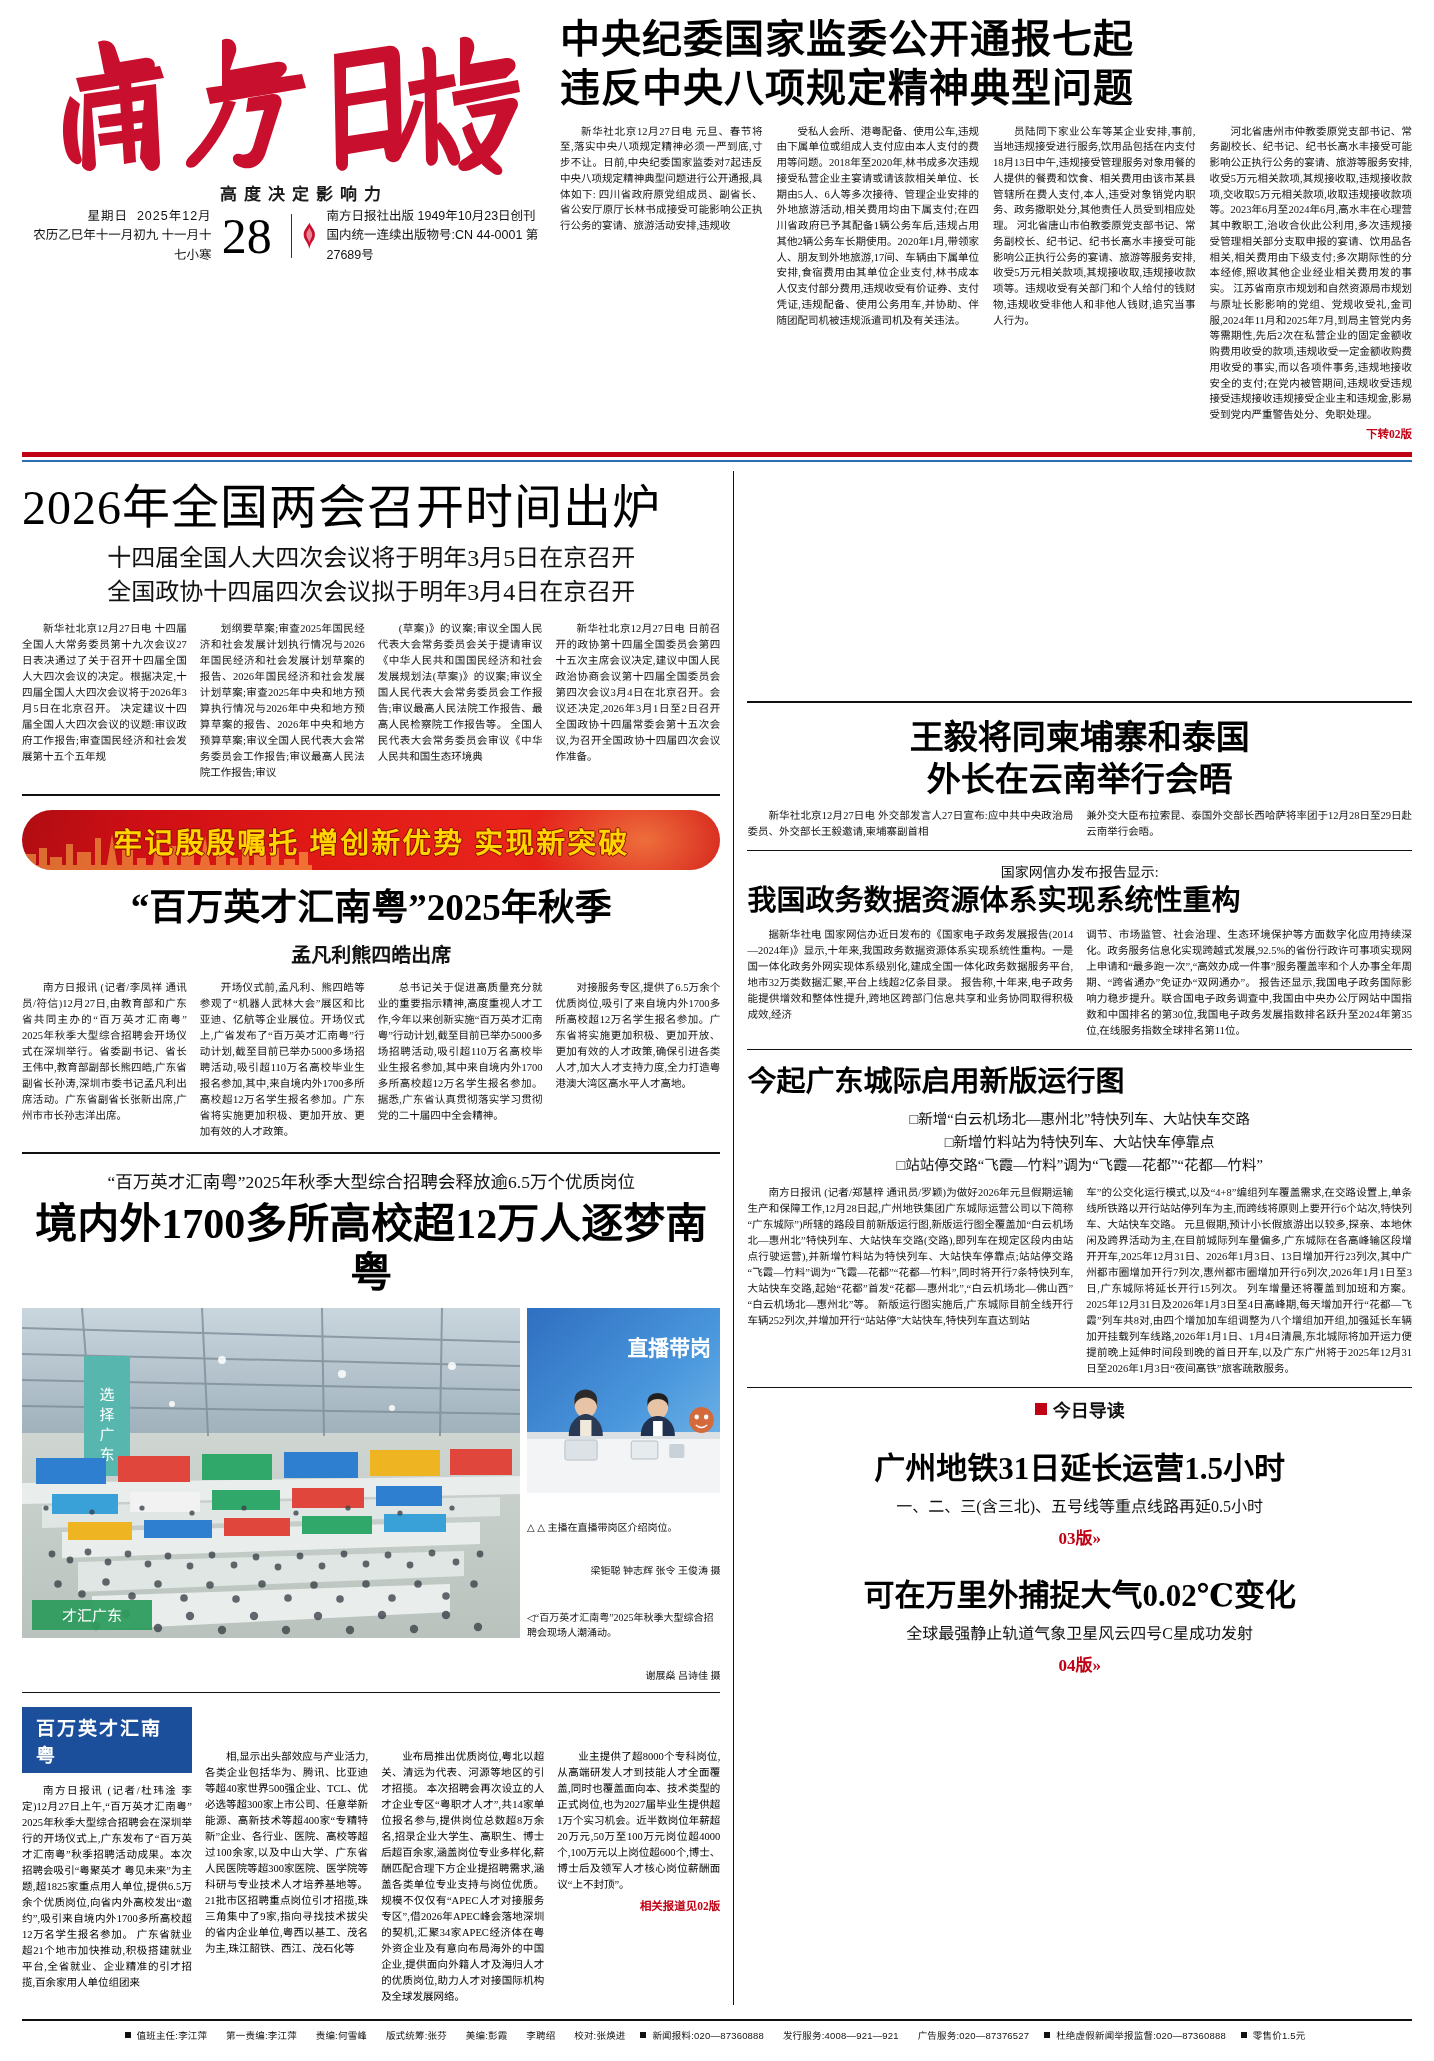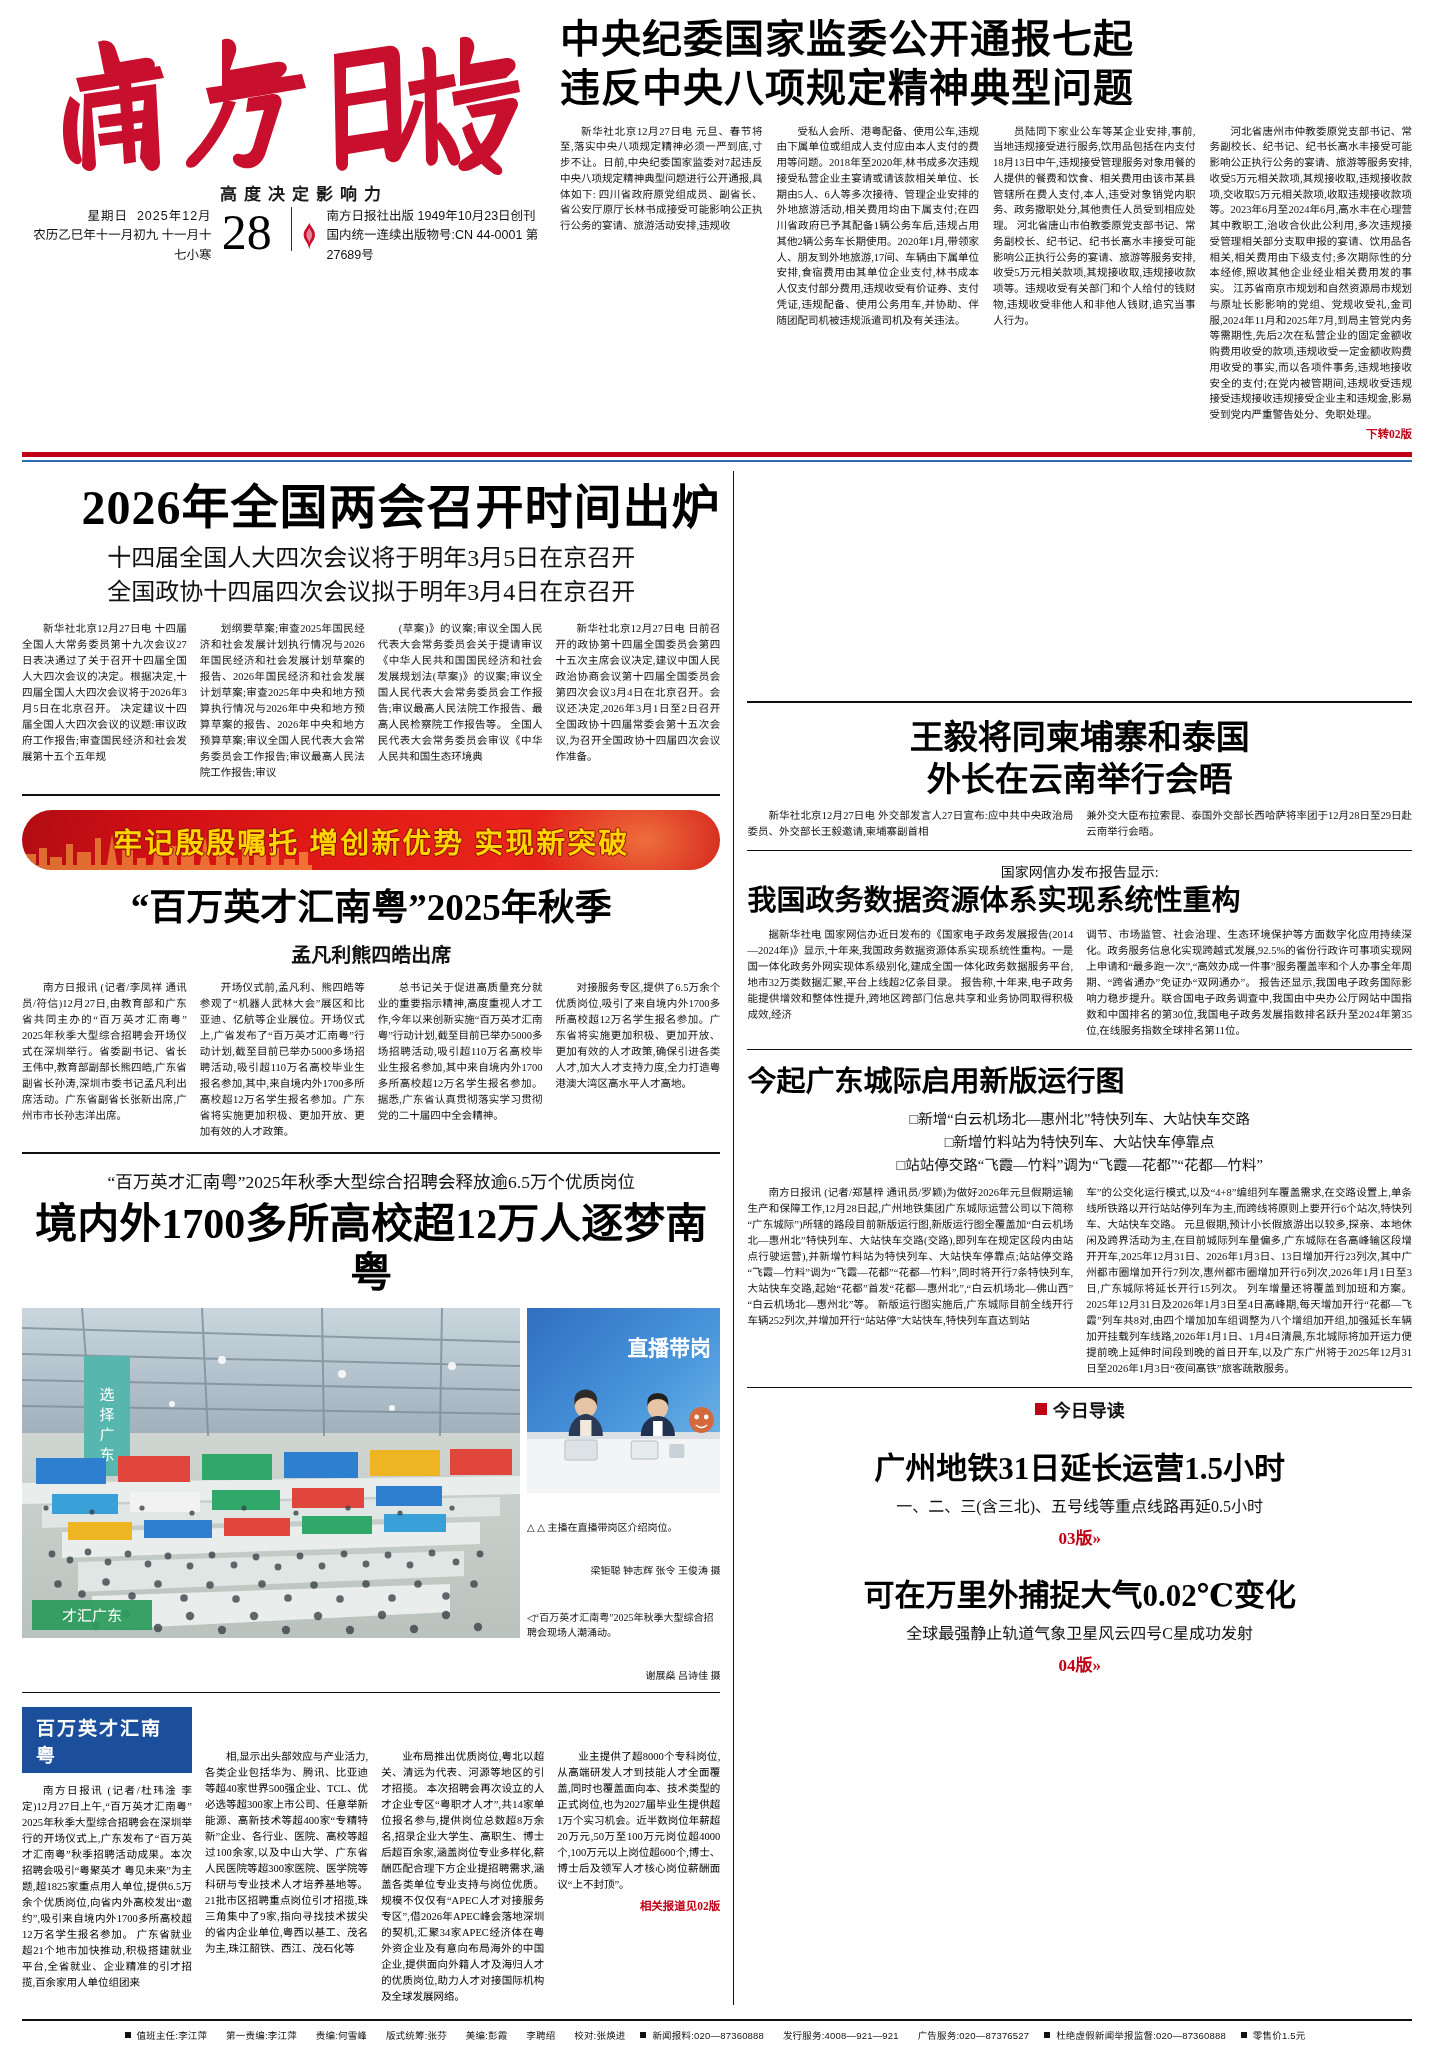--- a/index.html
+++ b/index.html
@@ -28,21 +28,21 @@
     color:#000;text-align:justify;
     font-family:"Liberation Serif","DejaVu Serif",serif;
   }
   .top-head-cols{display:flex;gap:14px;margin-top:10px;}
   .top-head-cols .col{
     flex:1;font-size:10.5px;line-height:1.5;text-align:justify;color:#111;
   }
 
   
   .datestrip{
-    display:flex;justify-content:center;gap:0;
+    display:flex;align-items:center;justify-content:center;gap:0;
     margin-top:2px;margin-left:10px;
   }
   .ds-a{text-align:right;font-size:12.5px;line-height:1.55;color:#111;
         font-family:"Liberation Sans","DejaVu Sans",sans-serif;}
   .ds-a .r1{letter-spacing:1px;}
   .ds-num{
     font-size:50px;font-weight:400;line-height:1;margin:0 10px;color:#000;
     font-family:"Liberation Serif","DejaVu Serif",serif;
   }
   .ds-bar{width:1.5px;height:44px;background:#333;margin:0 9px;}
@@ -56,21 +56,21 @@
   .rule-blue{height:2px;background:#2f6bb0;}
 
   
   .grid{display:flex;margin-top:9px;}
   .left{width:716px;padding-right:13px;box-sizing:border-box;}
   .vdiv{width:1px;background:#111;align-self:stretch;}
   .right{width:682px;padding-left:13px;box-sizing:border-box;}
 
   
   .lead-h1{
-    text-align:right;font-size:48px;font-weight:700;letter-spacing:1px;
+    text-align:left;font-size:48px;font-weight:400;letter-spacing:1px;
     line-height:1.12;color:#000;margin:10px 0 6px;
     font-family:"Liberation Serif","DejaVu Serif",serif;
   }
   .lead-sub{
     text-align:center;font-size:24px;line-height:1.42;color:#111;
     font-family:"Liberation Serif","DejaVu Serif",serif;font-weight:400;
   }
   .cols4{display:flex;gap:13px;margin-top:12px;}
   .cols4 .col{flex:1;font-size:10.5px;line-height:1.52;text-align:justify;color:#111;}
   .cols2{display:flex;gap:13px;margin-top:8px;}

